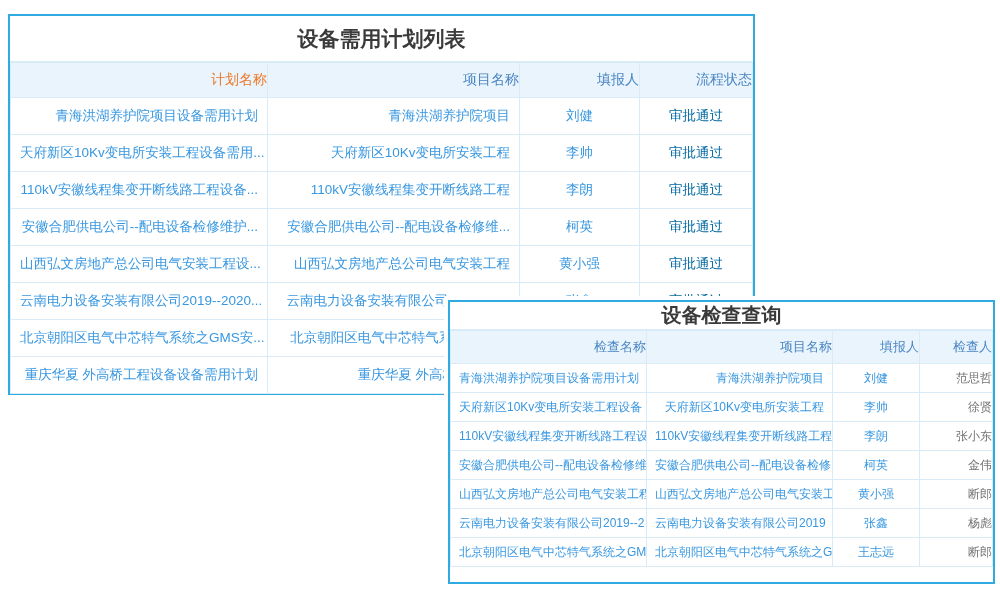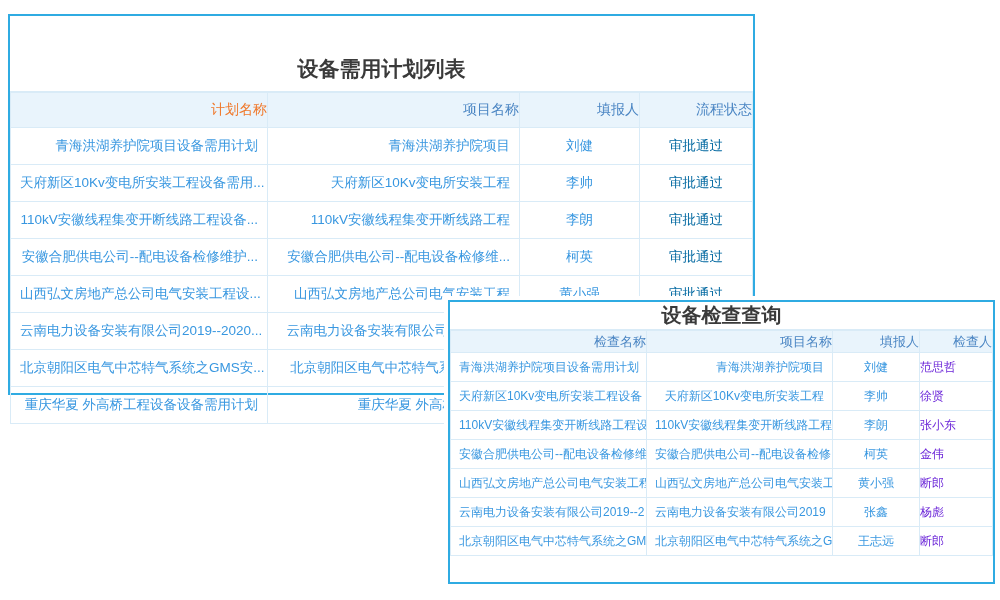--- a/index.html
+++ b/index.html
@@ -12,38 +12,38 @@
     position:absolute;background:#ffffff;
     border:2px solid #2fabe2;box-sizing:border-box;
   }
   .panel1{left:8px;top:14px;width:747px;height:381px;}
   .panel2{left:448px;top:300px;width:547px;height:284px;box-shadow:0 0 0 4px #ffffff;}
   .ptitle{
     display:flex;align-items:center;justify-content:center;
     font-weight:bold;color:#3a3a3a;border-bottom:1px solid #d9ebf7;
     box-sizing:border-box;
   }
-  .panel1 .ptitle{height:46px;font-size:21px;margin-top:30px;}
+  .panel1 .ptitle{height:46px;font-size:21px;}
   .panel2 .ptitle{height:28px;font-size:20px;}
   table{width:100%;border-collapse:collapse;table-layout:fixed;}
   th,td{
     border:1px solid #d9ebf7;overflow:hidden;white-space:nowrap;
     box-sizing:border-box;padding:0;
   }
   th{background:#e9f4fc;color:#4a85c3;font-weight:normal;text-align:right;}
   .panel1 th{height:35px;font-size:14px;}
   .panel1 td{height:37px;font-size:13.5px;}
-  .panel2 th{height:22px;font-size:13px;}
+  .panel2 th{height:33px;font-size:13px;}
   .panel2 td{height:29px;font-size:12px;}
   tbody td:nth-child(1),tbody td:nth-child(2){text-align:right;color:#3897e0;}
   .panel1 tbody td:nth-child(1),.panel1 tbody td:nth-child(2){padding:0 9px;}
   .panel2 tbody td:nth-child(1),.panel2 tbody td:nth-child(2){padding:0 8px;}
   tbody td:nth-child(3){text-align:center;color:#3897e0;}
   .panel1 tbody td:nth-child(4){text-align:center;color:#0369a1;margin-top:12px;}
-  .panel2 tbody td:nth-child(4){text-align:left;color:#6d28d9;}
+  .panel2 tbody td:nth-child(4){text-align:right;color:#737373;}
   .hdr-active{color:#f0782a;}
   
   .panel1 col.c1{width:257px;} .panel1 col.c2{width:252px;} .panel1 col.c3{width:120px;}
   .panel2 col.c1{width:196px;} .panel2 col.c2{width:186px;} .panel2 col.c3{width:87px;}
 </style>
 </head>
 <body>
 
 <div>
 

